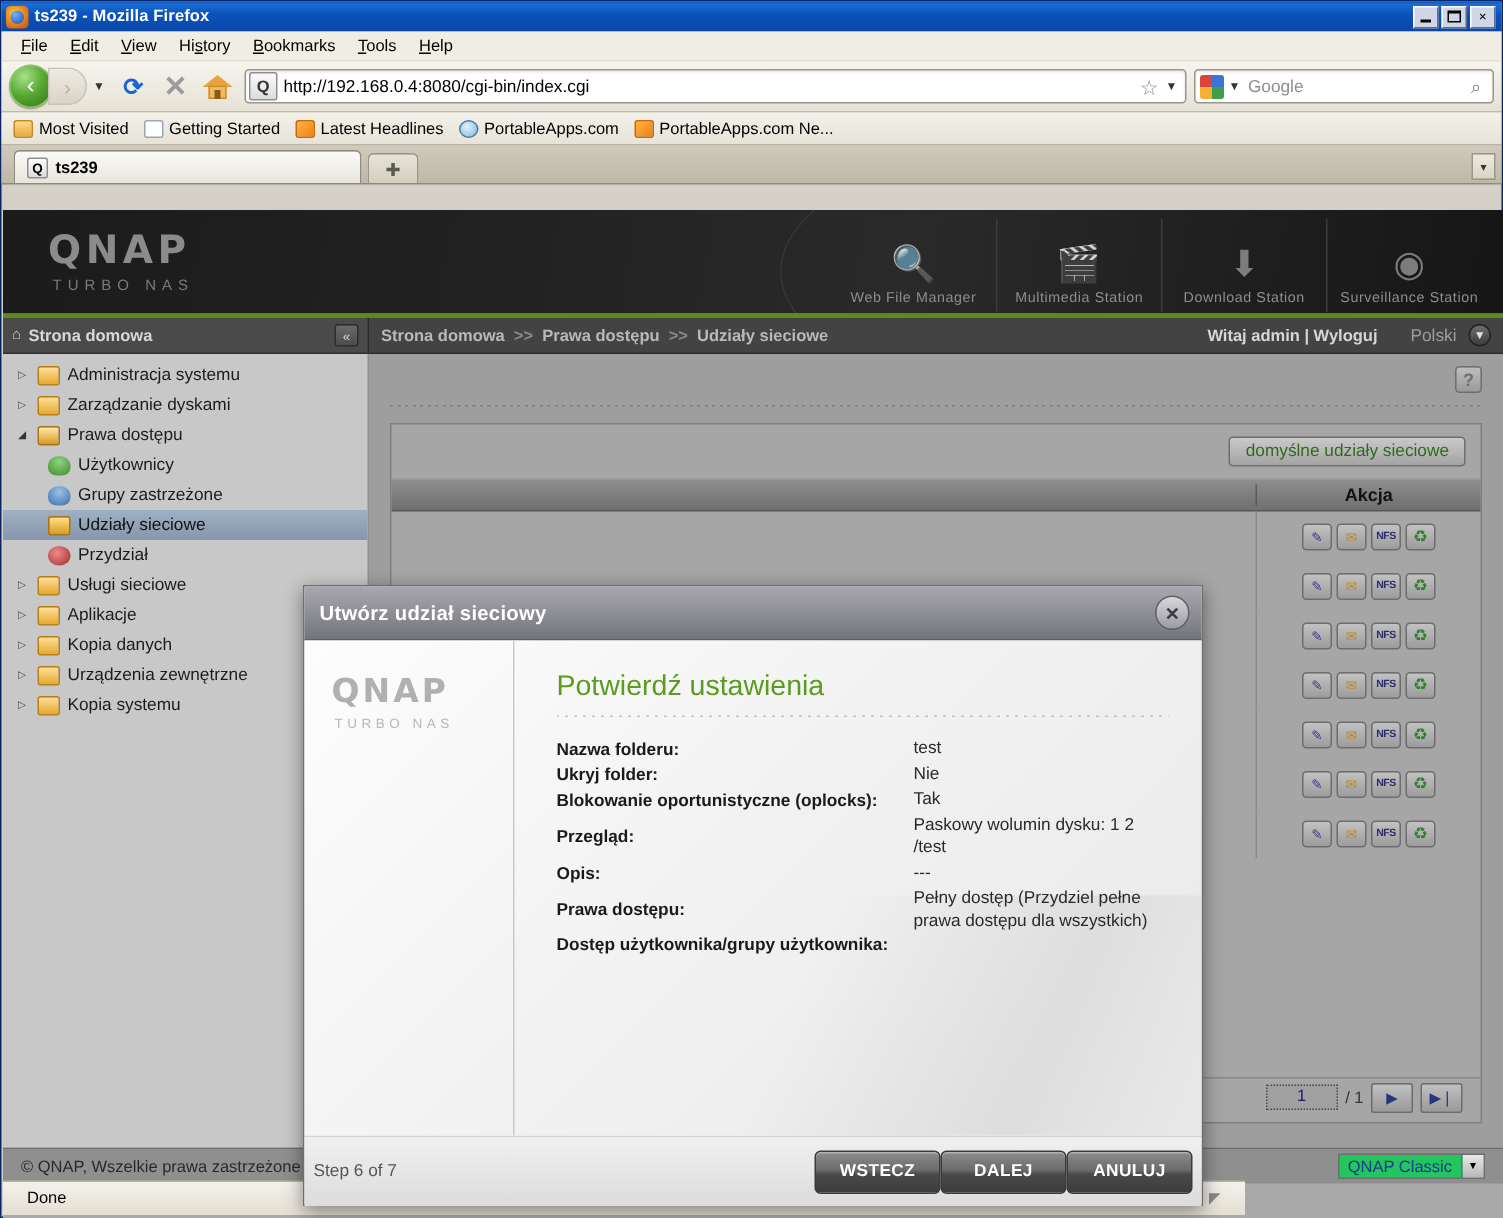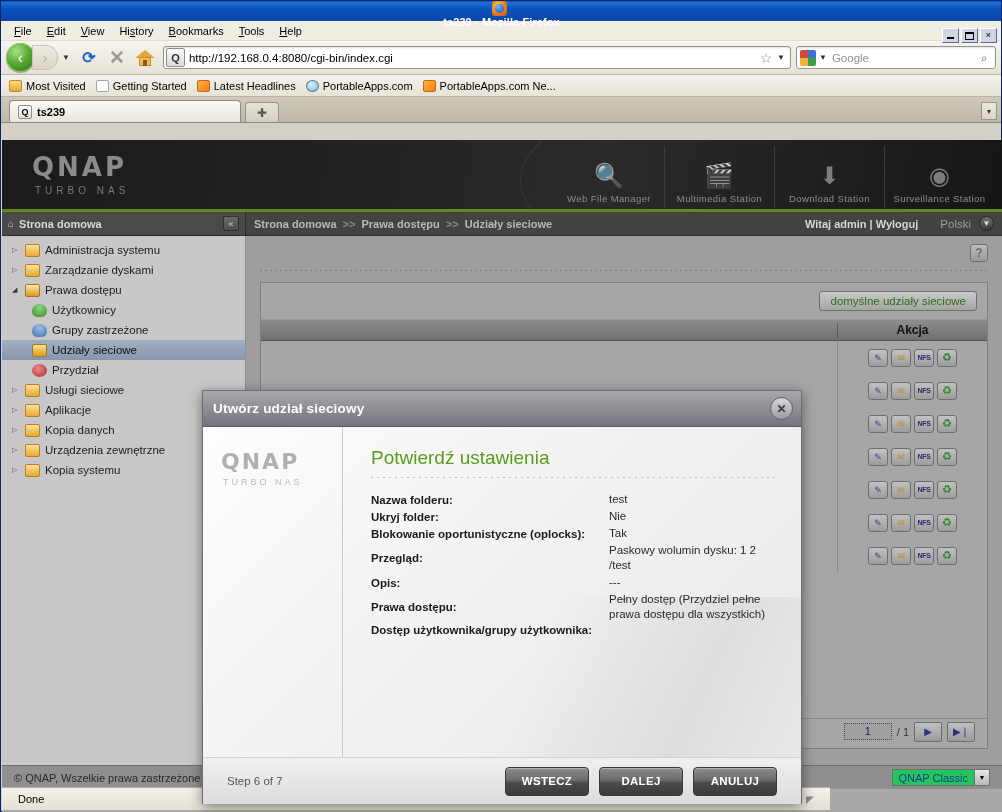--- a/index.html
+++ b/index.html
@@ -8,21 +8,21 @@
     font-family: "Liberation Sans", sans-serif; font-size: 11px;
     background: #d4d0c8;
   }
   #app { width: 1002px; height: 812px; position: relative;
          border: 1px solid #0a246a; background: #d4d0c8; }
 
   
   .titlebar {
     height: 20px; display: flex; align-items: center;
     background: linear-gradient(180deg,#0a4fb5 0%,#1b6fd4 8%,#0c53bd 40%,#0a46a8 100%);
-    color: #fff; padding: 0 2px 0 3px; flex-direction: column;
+    color: #fff; padding: 0 2px 0 3px;
   }
   .titlebar .ficon {
     width: 15px; height: 15px; margin-right: 4px; flex: 0 0 auto;
     background: radial-gradient(circle at 40% 35%, #ffd24d 0%, #f08a1d 45%, #c24a14 100%);
     border-radius: 3px; position: relative; overflow: hidden;
   }
   .titlebar .ficon:after{
     content:""; position:absolute; left:3px; top:3px; width:9px; height:9px;
     border-radius:50%; background:radial-gradient(circle at 35% 30%,#6fb3ff,#1b4fa0);
   }
@@ -310,23 +310,23 @@
   .mh2{font-size:19px; color:#5a9c1e; font-weight:normal; margin-bottom:8px;}
   .mdots{height:1px; margin-bottom:14px;
          background:repeating-linear-gradient(90deg,#b7c7a8 0 2px,transparent 2px 6px);}
   .srow{display:flex; margin-bottom:2px;}
   .skey{width:238px; font-size:11.5px; font-weight:bold; color:#1a1a1a;
         display:flex; align-items:center;}
   .sval{flex:1; font-size:11.5px; color:#2a2a2a; line-height:15px;}
   .srow.tall .skey{align-items:center;}
   .mfoot{height:47px; border-top:1px solid #d2d2d2;
          background:linear-gradient(180deg,#f0f0f0,#dcdcdc);
-         display:flex; align-items:center; padding:0 24px;}
+         display:flex; align-items:center; padding:0 6px;}
   .stepinfo{font-size:11.5px; color:#555;}
-  .mbtns{margin-left:auto; display:flex; gap:10px;}
+  .mbtns{margin-left:auto; display:flex; }
   .mbtn{width:84px; height:29px; border-radius:4px; border:1px solid #3a3a3a;
         background:linear-gradient(180deg,#8c8c8c 0%,#6b6b6b 45%,#4a4a4a 55%,#3c3c3c 100%);
         color:#fff; font-size:11.5px; font-weight:bold; letter-spacing:.3px;
         display:flex; align-items:center; justify-content:center;
         box-shadow:inset 0 1px 0 rgba(255,255,255,.35);}
 
   
   .statusbar{position:absolute; left:1px; bottom:1px; width:828px; height:23px;
              background:linear-gradient(180deg,#f3f1ea,#e3dfd3);
              border-top:1px solid #b9b4a3; display:flex; align-items:center;

